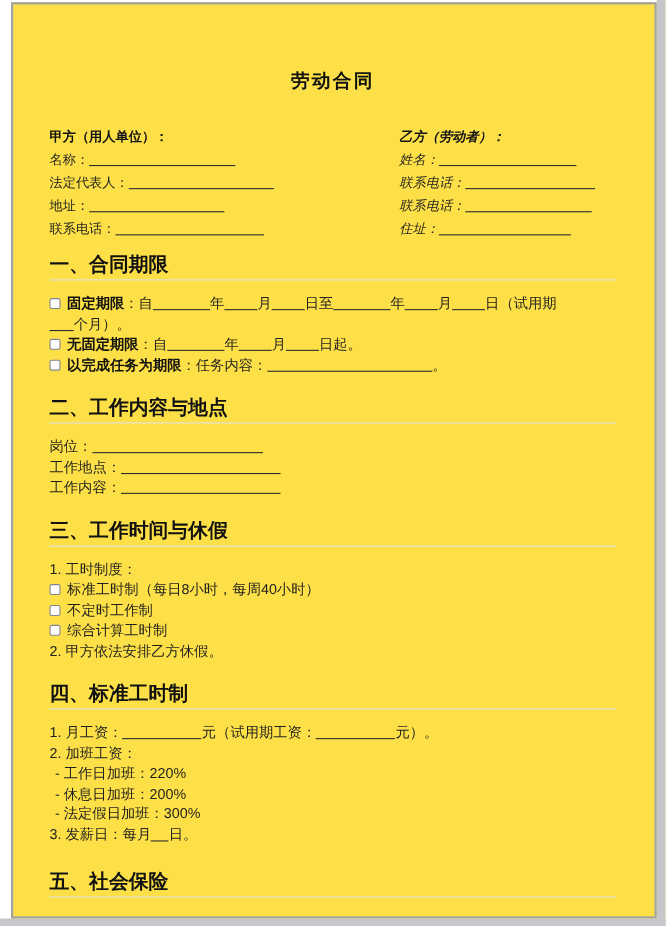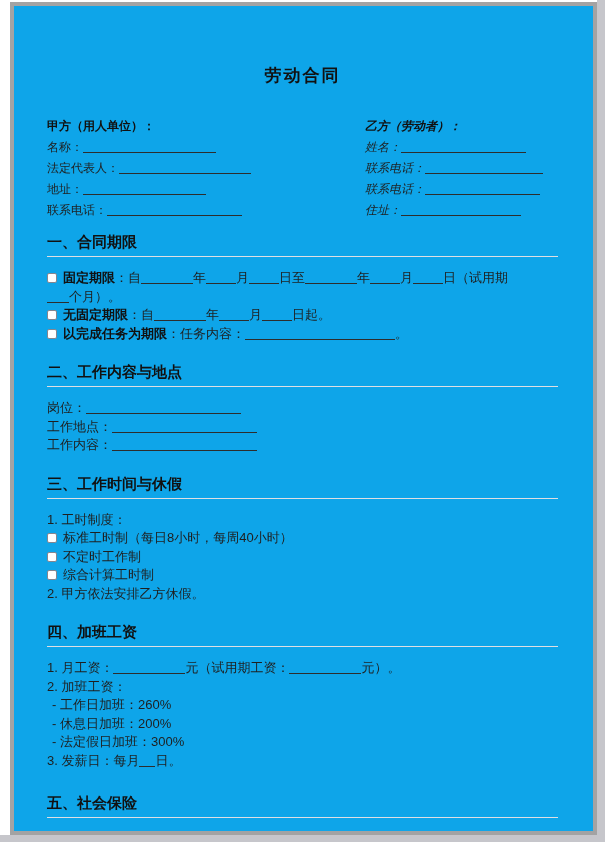--- a/index.html
+++ b/index.html
@@ -8,36 +8,36 @@
     width:605px; height:842px; position:relative; overflow:hidden;
     background:#ffffff;
     font-family:"Liberation Sans","DejaVu Sans",sans-serif;
     color:#1f1f1f;
     -webkit-font-smoothing:antialiased;
   }
   .shadow-right { position:absolute; top:0; right:0; width:8px; height:842px; background:#c6c6cb; }
   .shadow-bottom { position:absolute; left:0; bottom:0; width:605px; height:7px; background:#c6c6cb; }
   .page {
     position:absolute; left:10px; top:2px; width:587px; height:833px;
-    background:#0ea5e9; border:4px solid #a3a3a3;
+    background:#fde047; border:2px solid #a3a3a3;
     padding:58px 35px 0 33px;
   }
   h1.title {
     margin:0 0 28px 0; text-align:center;
     font-size:17px; line-height:24px; font-weight:700; letter-spacing:2px; color:#111;
   }
   .parties { display:flex; }
   .party-a { width:318px; }
   .party-b { flex:1;font-style:italic; }
   .parties p { margin:0; line-height:21px; font-size:12px; }
   .party-heading { font-weight:700; color:#111; }
   .sec { margin-top:20px; }
   .sec.first { margin-top:12px; }
   .sec.last { margin-top:24px; }
-  .sec h2 { margin:0; font-size:15px; line-height:18px; font-weight:700; color:#111; }
+  .sec h2 { margin:0; font-size:18px; line-height:18px; font-weight:700; color:#111; }
   .rule { border:none; border-top:1px solid #dfdfe3; margin:5px 0 12px 0; }
   .content p { margin:0; font-size:13px; line-height:18.5px; }
   .bd { font-weight:700; color:#111; }
   .bl {
     display:inline-block; height:12px; vertical-align:-2px;
     border-bottom:1.5px solid #2d2d2d;
   }
   .cb {
     display:inline-block; width:10px; height:10px; margin-right:6px;
     border:1px solid #85858f; border-radius:2px; vertical-align:-1px; background:#fff;
@@ -97,26 +97,26 @@
     <div class="content">
       <p>1. 工时制度：</p>
       <p><span class="cb"></span><span>标准工时制（每日8小时，每周40小时）</span></p>
       <p><span class="cb"></span><span>不定时工作制</span></p>
       <p><span class="cb"></span><span>综合计算工时制</span></p>
       <p>2. 甲方依法安排乙方休假。</p>
     </div>
   </div>
 
   <div class="sec">
-    <h2>四、加班工资</h2>
+    <h2>四、标准工时制</h2>
     <hr class="rule">
     <div class="content">
       <p><span>1. 月工资：</span><span class="bl" style="width: 72px;"></span><span>元（试用期工资：</span><span class="bl" style="width: 72px;"></span><span>元）。</span></p>
       <p>2. 加班工资：</p>
-      <p class="indent">- 工作日加班：260%</p>
+      <p class="indent">- 工作日加班：220%</p>
       <p class="indent">- 休息日加班：200%</p>
       <p class="indent">- 法定假日加班：300%</p>
       <p><span>3. 发薪日：每月</span><span class="bl" style="width: 16px;"></span><span>日。</span></p>
     </div>
   </div>
 
   <div class="sec last">
     <h2>五、社会保险</h2>
     <hr class="rule">
   </div>

